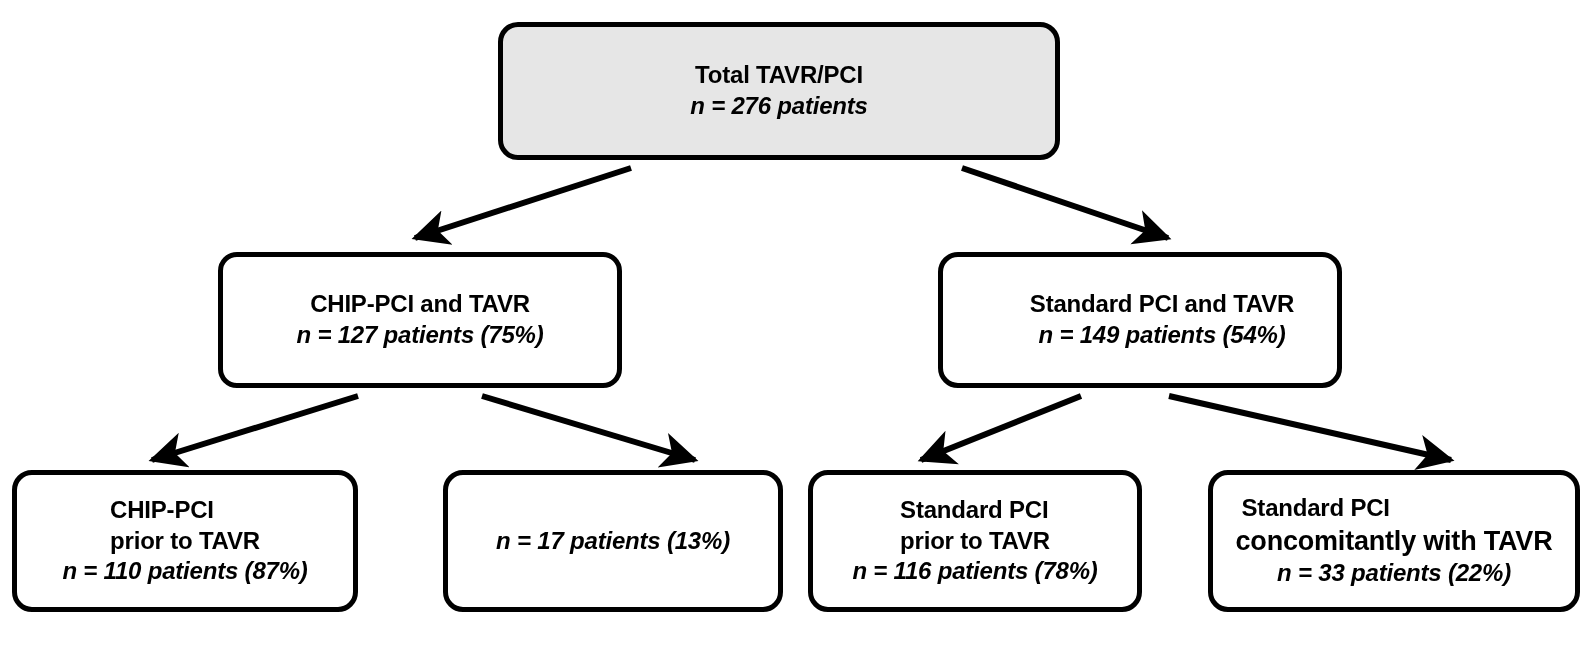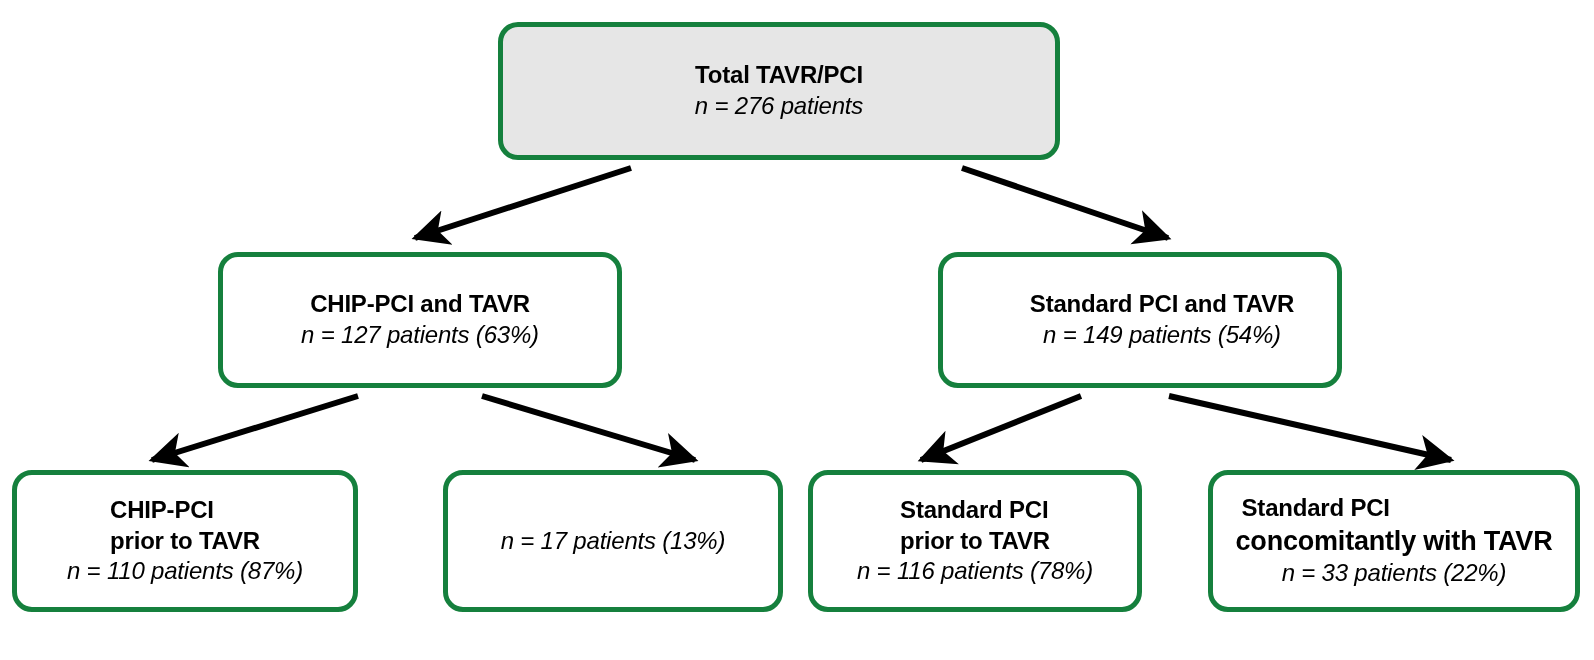--- a/index.html
+++ b/index.html
@@ -24,60 +24,61 @@
     position: absolute;
     left: 0;
     top: 0;
     width: 1594px;
     height: 660px;
     pointer-events: none;
   }
   .node {
     position: absolute;
     box-sizing: border-box;
-    border: 5px solid #15803d;
+    border: 5px solid #000000;
     border-radius: 20px;
     background: #ffffff;
     display: flex;
     flex-direction: column;
     align-items: center;
     justify-content: center;
     text-align: center;
     line-height: 1.28;
     z-index: 2;
   }
   .node.gray {
     background: #e6e6e6;
   }
   .node .title {
     font-weight: bold;
     font-size: 24px;
     letter-spacing: -0.2px;
     white-space: nowrap;
   }
   .node .count {
-    font-weight: normal;
+    font-weight: bold;
     font-style: italic;
     font-size: 24px;
     letter-spacing: -0.2px;
     white-space: nowrap;
   }
   
   #node-total {
     left: 498px;
     top: 22px;
     width: 562px;
     height: 138px;
   }
   
   #node-chip-tavr {
     left: 218px;
     top: 252px;
     width: 404px;
     height: 136px;
+    border-radius: 19px;
   }
   #node-standard-tavr {
     left: 938px;
     top: 252px;
     width: 404px;
     height: 136px;
     padding-left: 44px;
   }
   
   #node-chip-prior {
@@ -140,21 +141,21 @@
     <line x1="1169" y1="396" x2="1451" y2="460" stroke="#000000" stroke-width="6" marker-end="url(#arrowhead)"></line>
   </svg>
 
   <div class="node gray" id="node-total">
     <div class="title">Total TAVR/PCI</div>
     <div class="count">n = 276 patients</div>
   </div>
 
   <div class="node" id="node-chip-tavr">
     <div class="title">CHIP-PCI and TAVR</div>
-    <div class="count">n = 127 patients (63%)</div>
+    <div class="count">n = 127 patients (75%)</div>
   </div>
 
   <div class="node" id="node-standard-tavr">
     <div class="title">Standard PCI and TAVR</div>
     <div class="count">n = 149 patients (54%)</div>
   </div>
 
   <div class="node" id="node-chip-prior">
     <div class="title-block">
       <div class="title">CHIP-PCI</div>

